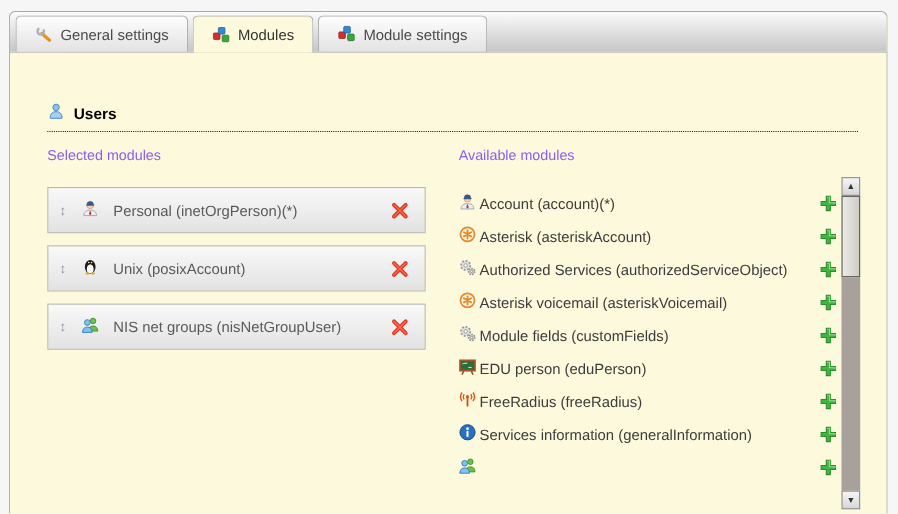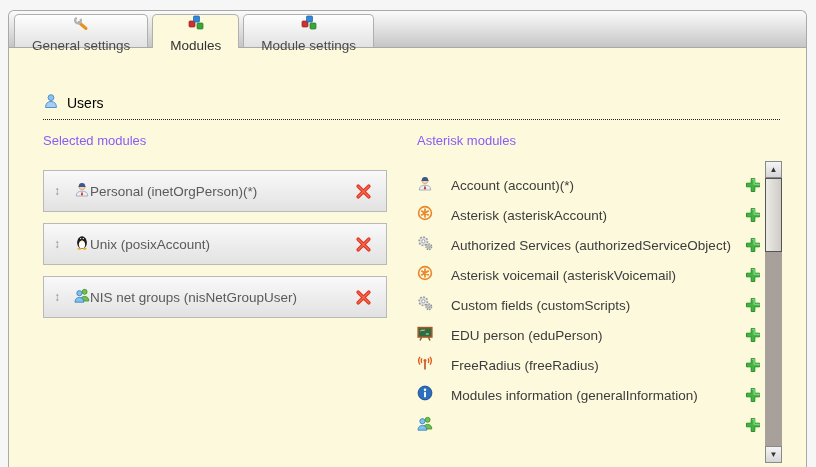--- a/index.html
+++ b/index.html
@@ -25,59 +25,59 @@
     display:flex; align-items:flex-end;
     padding-left:5px;
   }
   .tab {
     display:flex; align-items:center; gap:7px;
     height:33px; padding:0 17px; margin-right:4px;
     border:1px solid #b0b0b0; border-bottom:none;
     border-radius:5px 5px 0 0;
     background:linear-gradient(#fefefe,#e2e2e2);
     font-size:13.5px; color:#4a4a4a;
-    cursor:pointer; white-space:nowrap;flex-direction:column;
+    cursor:pointer; white-space:nowrap;
   }
   .tab.active {
     background:#fdf9dc;
     height:34px; margin-bottom:-1px;
     position:relative; z-index:2;
     color:#333;
     margin-top:23px;
   }
   .tab svg { display:block; }
   
   .users-header {
     position:absolute; left:34px; right:26px; top:82px;
     display:flex; align-items:center; gap:8px;
-    font-size:14px; font-weight:normal; color:#000;
+    font-size:14px; font-weight:bold; color:#000;
     border-bottom:1px dotted #222;
     padding-bottom:7px;
   }
   
   .col-heading { font-size:13px; color:#8b5cf6; }
   .left-col  { position:absolute; left:34px;  top:122px; width:346px; }
   .right-col { position:absolute; left:408px; top:122px; width:346px; }
   .selected-list { margin-top:22px; }
   .sel-row {
     width:344px; height:42px; margin-bottom:11px;
     border:1px solid #b9b9b9;
     background:linear-gradient(#f9f9f9,#e2e2e2);
     display:flex; align-items:center;
     padding:0 14px 0 10px;
     cursor:move;
   }
   .drag-handle { color:#909090; font-size:12px; width:14px; cursor:ns-resize; }
   .sel-row .mod-icon { margin-left:6px; }
-  .sel-row .mod-label { font-size:13.5px; color:#5a5a5a;text-align:right; }
+  .sel-row .mod-label { margin-left:13px; font-size:13.5px; color:#5a5a5a;text-align:right; }
   .del-btn { margin-left:auto; cursor:pointer; display:flex; }
   
   .avail-list { margin-top:22px; }
   .avail-row { display:flex; align-items:center; height:30px; width:344px; }
-  .avail-row .mod-label { margin-left:18px; font-size:13.5px; color:#3c3c3c; }
+  .avail-row .mod-label { margin-left:3px; font-size:13.5px; color:#3c3c3c; }
   .add-btn { margin-left:auto; cursor:pointer; display:flex; }
   
   .scrollbar {
     position:absolute; left:756px; top:150px; width:17px; height:302px;
     display:flex; flex-direction:column;
   }
   .sb-btn {
     height:17px; background:linear-gradient(#f5f5f5,#d6d6d6);
     border:1px solid #8a8a8a;
     display:flex; align-items:center; justify-content:center;
@@ -253,21 +253,21 @@
             <svg width="17" height="17" viewBox="0 0 16 16">
               <use href="#i-delete"></use>
             </svg>
           </span>
       </div>
 
     </div>
   </div>
 
   <div class="right-col">
-    <div class="col-heading">Asterisk modules</div>
+    <div class="col-heading">Available modules</div>
     <div class="avail-list">
 
       <div class="avail-row">
         <span class="mod-icon"><svg width="16" height="16" viewBox="0 0 16 16">
               <use href="#i-person"></use>
             </svg></span>
         <span class="mod-label">Account (account)(*)</span>
         <span class="add-btn">
             <svg width="16" height="16" viewBox="0 0 16 16">
               <use href="#i-add"></use>
@@ -308,21 +308,21 @@
             <svg width="16" height="16" viewBox="0 0 16 16">
               <use href="#i-add"></use>
             </svg>
           </span>
       </div>
 
       <div class="avail-row">
         <span class="mod-icon"><svg width="16" height="16" viewBox="0 0 16 16">
               <use href="#i-gears"></use>
             </svg></span>
-        <span class="mod-label">Custom fields (customScripts)</span>
+        <span class="mod-label">Module fields (customFields)</span>
         <span class="add-btn">
             <svg width="16" height="16" viewBox="0 0 16 16">
               <use href="#i-add"></use>
             </svg>
           </span>
       </div>
 
 
       <div class="avail-row">
         <span class="mod-icon"><svg width="16" height="16" viewBox="0 0 16 16">
@@ -345,21 +345,21 @@
             <svg width="16" height="16" viewBox="0 0 16 16">
               <use href="#i-add"></use>
             </svg>
           </span>
       </div>
 
       <div class="avail-row">
         <span class="mod-icon"><svg width="16" height="16" viewBox="0 0 16 16">
               <use href="#i-info"></use>
             </svg></span>
-        <span class="mod-label">Modules information (generalInformation)</span>
+        <span class="mod-label">Services information (generalInformation)</span>
         <span class="add-btn">
             <svg width="16" height="16" viewBox="0 0 16 16">
               <use href="#i-add"></use>
             </svg>
           </span>
       </div>
 
       <div class="avail-row">
         <span class="mod-icon"><svg width="16" height="16" viewBox="0 0 16 16">
               <use href="#i-group"></use>

